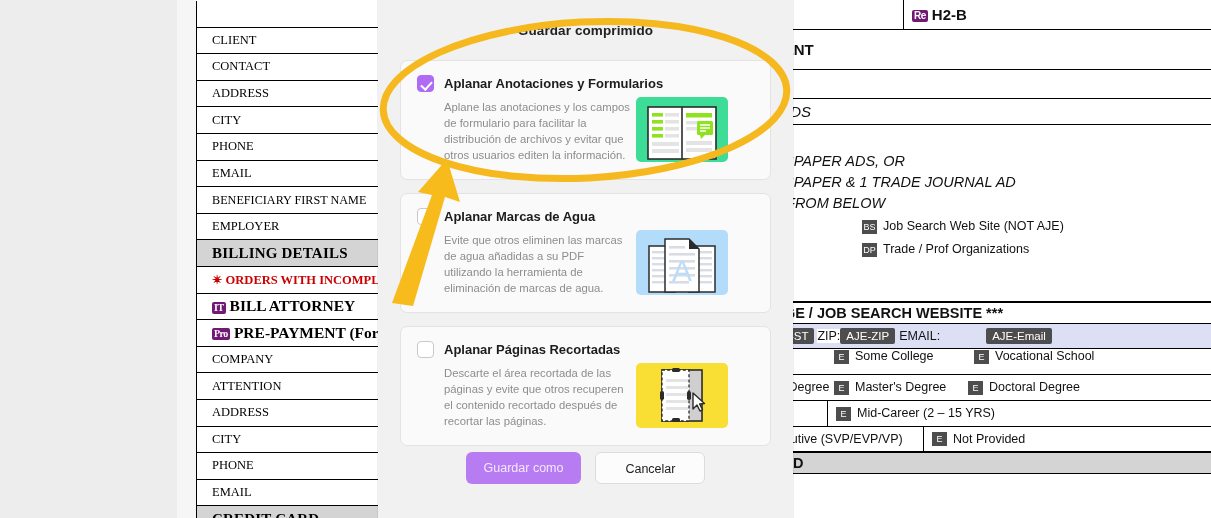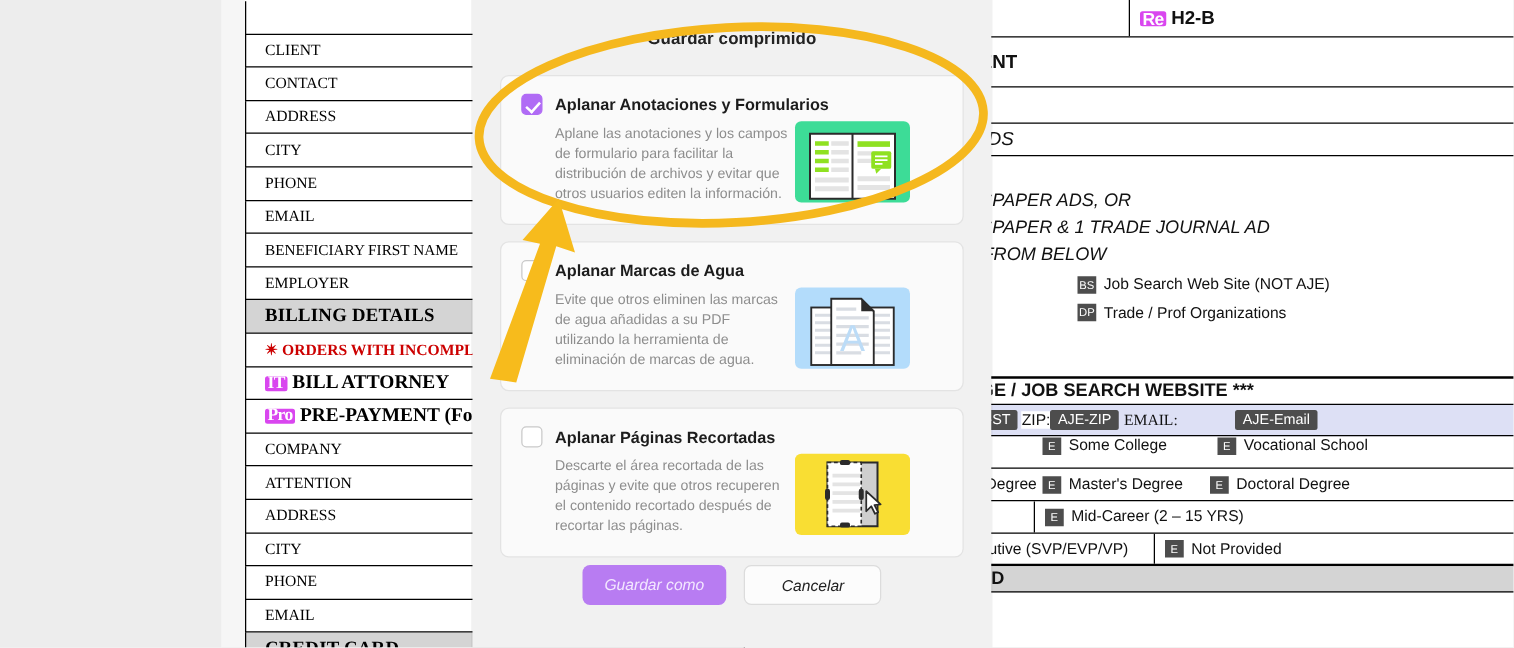--- a/index.html
+++ b/index.html
@@ -29,21 +29,21 @@
   .val { background:#dde0f5; position:relative; }
   .sectionhdr { background:#d4d4d4; font-weight:bold; font-size:15px; letter-spacing:.2px; }
   .warnrow { color:#cc0000; font-weight:bold; font-size:12.5px; }
   .bigrow { font-size:15.5px; font-weight:bold; }
   .twoline { line-height: 12px; font-size: 12.2px; white-space: normal;}
   .tip {
     position:absolute; background:#4d4d4d; color:#fff; font-size:11.5px;
     padding:2px 6px; border-radius:2px; white-space:nowrap; top:3px;
   }
   .tagicon {
-    display:inline-block; background:#d946ef; color:#fff; font-size:14px;
+    display:inline-block; background:#701a75; color:#fff; font-size:10px;
     padding:1px 2px; border-radius:2px; vertical-align:middle; margin-right:4px;
     font-weight:bold; line-height:10px; letter-spacing:-.5px;
   }
   .redstar { color:#cc0000; }
 
   
   .rp { position:absolute; left:0; right:0; font-size:13px; color:#111; }
   .rrow { border-bottom:1px solid #000; padding:3px 8px; white-space:nowrap; overflow:hidden; }
   .rhdr { font-weight:bold; font-size:15px; }
   .ritalic { font-style:italic; font-size:15px; font-weight:500; }
@@ -84,21 +84,21 @@
   .card-body { display:flex; gap:4px; margin-top:7px; }
   .card-desc {
     font-size:11.3px; color:#8d8d8d; line-height:16px; padding-left:27px; max-width:215px;
   }
   .thumb { width:92px; height:65px; border-radius:5px; flex:0 0 92px; position:relative; overflow:hidden; align-self:flex-start; margin-top:-2px;}
   .thumb.t1 { background:#3ddc97; }
   .thumb.t2 { background:#b3dcfb; }
   .thumb.t3 { background:#f9de33; }
 
   .btnbar { position:absolute; left:0; right:0; top:452px; display:flex; justify-content:center; gap:14px; }
-  .btn { border-radius:6px; font-size:12.5px; padding:0 18px; height:32px; line-height:32px; cursor:pointer;font-style:italic; }
+  .btn { border-radius:6px; font-size:12.5px; padding:0 18px; height:32px; line-height:32px; cursor:pointer; }
   .btn-primary { background:#b87cf2; color:#f3e7ff; border:none; min-width:110px; text-align:center; }
   .btn-secondary { background:#fcfcfc; color:#222; border:1px solid #dcdcdc; min-width:110px; text-align:center; }
 
   
   #annot { position:absolute; inset:0; z-index:40; pointer-events:none; }
 </style>
 </head>
 <body>
 
 <div id="screen">
@@ -238,21 +238,21 @@
       </div>
 
       <div class="rrow rhdr" style="border-top:2px solid #000;border-bottom:1px solid #000;padding:2px 8px;font-size:14.5px;">AMERICA'S JOB EXCHANGE / JOB SEARCH WEBSITE ***</div>
 
       <div class="rrow bluebar" style="display:flex;align-items:center;height:25px;padding:0 4px;gap:0;font-size:12.5px;position:relative;">
         <span class="tip" style="position:static;display:inline-block;margin-left:44px;">AJE-City</span>
         <span style="margin-left:44px;">ST:</span>
         <span class="tip" style="position:static;display:inline-block;">AJE-ST</span>
         <span style="margin-left:3px;background:#fff;">ZIP:</span>
         <span class="tip" style="position:static;display:inline-block;">AJE-ZIP</span>
-        <span style="margin-left:4px;font-family:Liberation Serif, serif;">EMAIL:</span>
+        <span style="margin-left:4px;">EMAIL:</span>
         <span class="tip" style="position:static;display:inline-block;margin-left:46px;">AJE-Email</span>
       </div>
 
       <div class="rrow" style="display:flex;height:26px;padding:0 2px;font-size:12.5px;gap:0;">
         <span style="width:108px;">Less Than HS</span>
         <span style="width:128px;"><span class="chk">E</span><span>HS / GED</span></span>
         <span style="width:140px;"><span class="chk">E</span><span>Some College</span></span>
         <span><span class="chk">E</span><span>Vocational School</span></span>
       </div>
       <div class="rrow" style="display:flex;height:26px;align-items:center;padding:0 2px;font-size:12.5px;">

